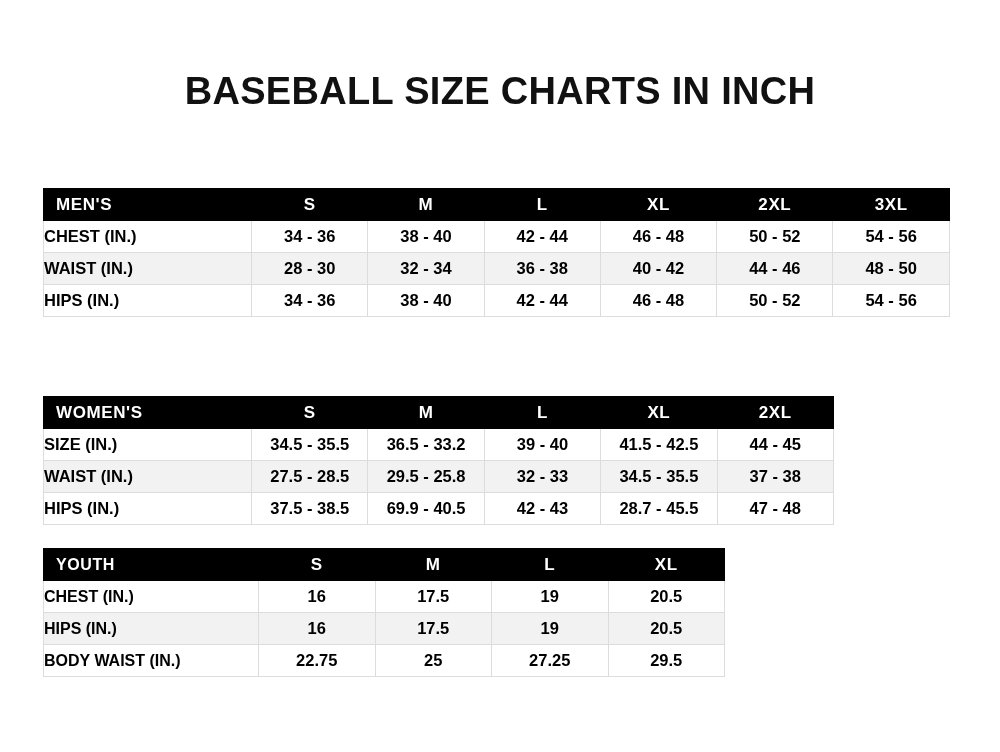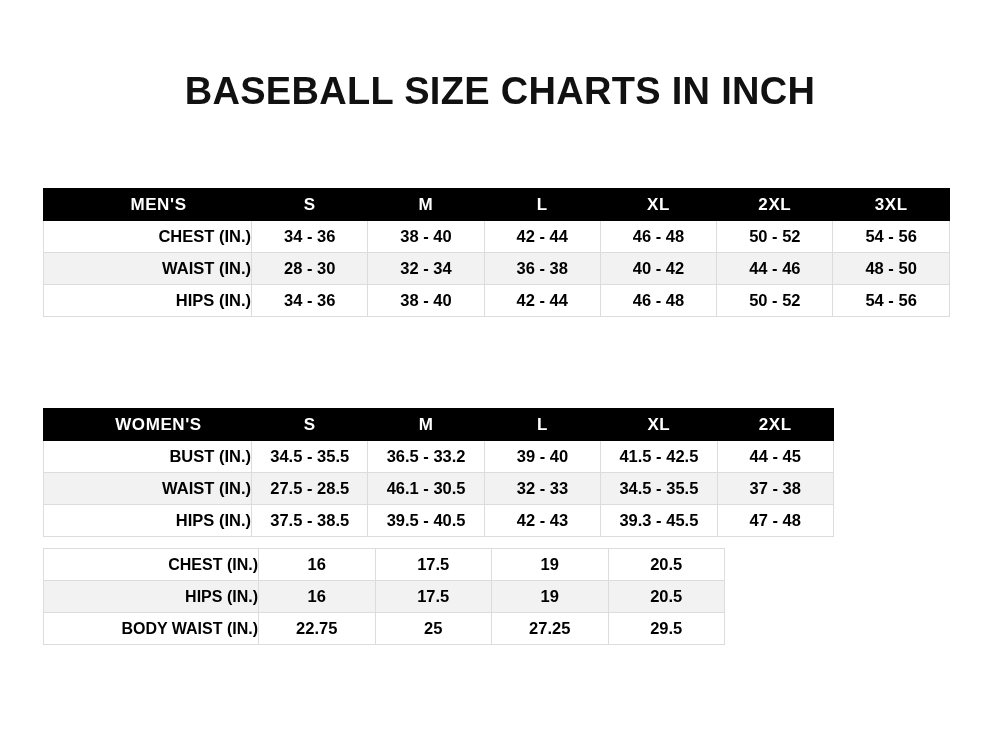--- a/index.html
+++ b/index.html
@@ -52,40 +52,40 @@
   }
   
   table.sizechart tr.head td {
     background: #000000;
     color: #ffffff;
     border: 1px solid #000000;
     font-size: 17px;
     letter-spacing: 0.6px;
   }
   table.sizechart tr.head td.rowlabel {
-    text-align: center;
-    padding-left: 22px;
+    text-align: left;
+    padding-left: 12px;
   }
   
   table.sizechart tr.alt td {
     background: #f2f2f2;
     margin-top: 36px;
   }
   
   table.sizechart td.rowlabel {
-    text-align: right;
+    text-align: left;
     font-size: 16.5px;
   }
   
   #men-table { left: 43px; top: 188px; width: 906px; }
   #men-table col.c0 { width: 208px; }
   #men-table col.cx { width: 116.3px; }
 
   
-  #women-table { left: 43px; top: 408px; width: 790px; }
+  #women-table { left: 43px; top: 396px; width: 790px; }
   #women-table col.c0 { width: 208px; }
   #women-table col.cx { width: 116.4px; }
 
   
   #youth-table { left: 43px; top: 548px; width: 681px; }
   #youth-table col.c0 { width: 215px; }
   #youth-table col.cx { width: 116.5px; }
 
   #youth-table td.rowlabel { font-size: 16px; }
 </style>
@@ -158,55 +158,62 @@
     <tbody>
       <tr class="head">
         <td class="rowlabel">WOMEN'S</td>
         <td>S</td>
         <td>M</td>
         <td>L</td>
         <td>XL</td>
         <td>2XL</td>
       </tr>
       <tr>
-        <td class="rowlabel">BUST (IN.)</td>
+        <td class="rowlabel">SIZE (IN.)</td>
         <td>34.5 - 35.5</td>
         <td>36.5 - 33.2</td>
         <td>39 - 40</td>
         <td>41.5 - 42.5</td>
         <td>44 - 45</td>
       </tr>
       <tr class="alt">
         <td class="rowlabel">WAIST (IN.)</td>
         <td>27.5 - 28.5</td>
-        <td>46.1 - 30.5</td>
+        <td>29.5 - 25.8</td>
         <td>32 - 33</td>
         <td>34.5 - 35.5</td>
         <td>37 - 38</td>
       </tr>
       <tr>
         <td class="rowlabel">HIPS (IN.)</td>
         <td>37.5 - 38.5</td>
-        <td>39.5 - 40.5</td>
+        <td>69.9 - 40.5</td>
         <td>42 - 43</td>
-        <td>39.3 - 45.5</td>
+        <td>28.7 - 45.5</td>
         <td>47 - 48</td>
       </tr>
     </tbody>
   </table>
 
   <table class="sizechart" id="youth-table">
     <colgroup>
       <col class="c0">
         <col class="cx">
         <col class="cx">
         <col class="cx">
         <col class="cx">
     </colgroup>
     <tbody>
+      <tr class="head">
+        <td class="rowlabel">YOUTH</td>
+        <td>S</td>
+        <td>M</td>
+        <td>L</td>
+        <td>XL</td>
+      </tr>
       <tr>
         <td class="rowlabel">CHEST (IN.)</td>
         <td>16</td>
         <td>17.5</td>
         <td>19</td>
         <td>20.5</td>
       </tr>
       <tr class="alt">
         <td class="rowlabel">HIPS (IN.)</td>
         <td>16</td>

